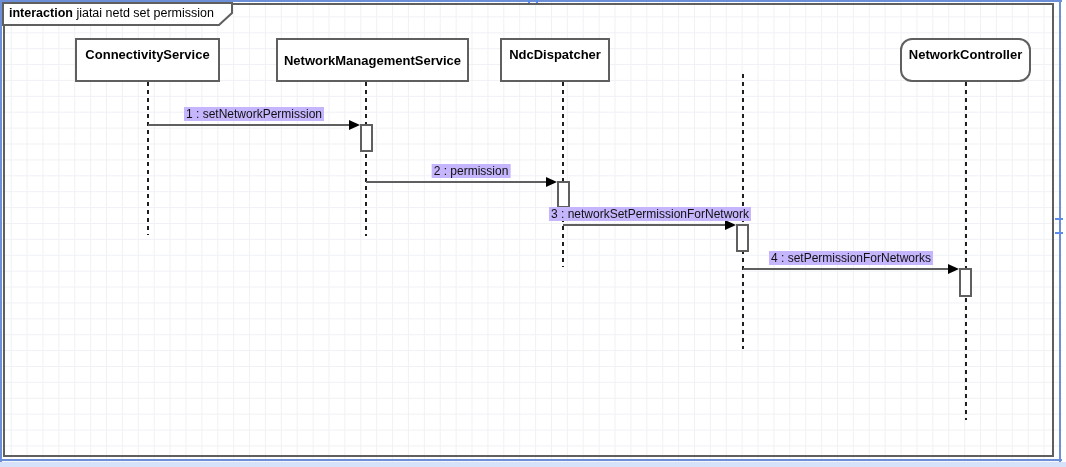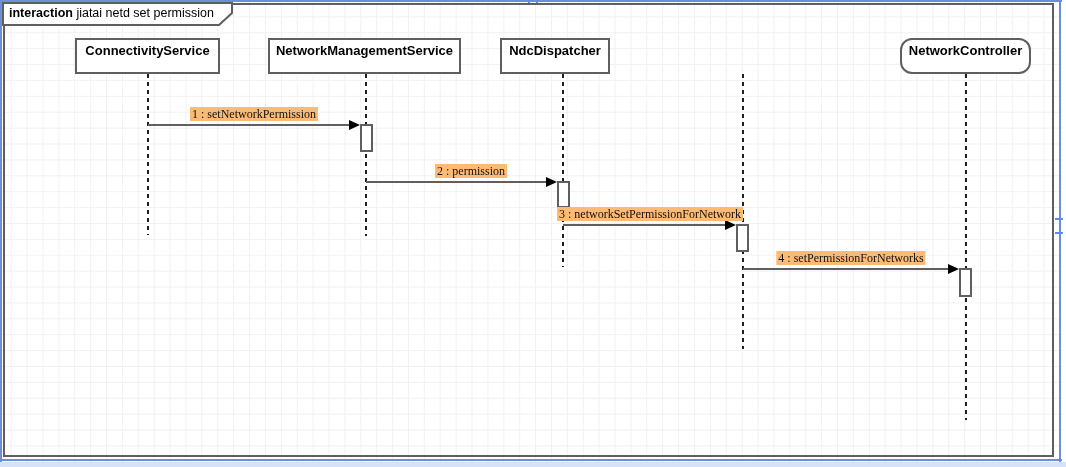--- a/index.html
+++ b/index.html
@@ -23,38 +23,38 @@
 
   
   .frame-rect { position: absolute; left: 3px; top: 3px; width: 1051px; height: 454px;
     border: 2px solid #5f5f5f; background: transparent; }
   .frame-tab-svg { position: absolute; left: 2px; top: 2px; }
   .frame-tab-text { position: absolute; left: 9px; top: 6px; font-size: 12.5px; color: #000;
     white-space: nowrap; line-height: 15px; }
   .frame-tab-text .kw { font-weight: bold; }
 
   
-  .ll-head { position: absolute; top: 38px; height: 36px; background: #ffffff;
+  .ll-head { position: absolute; top: 38px; height: 44px; background: #ffffff;
     border: 2px solid #5f5f5f; display: flex; align-items: center; justify-content: center;
     padding-bottom: 12px; font-weight: bold; font-size: 13px; color: #000; z-index: 3; }
   .ll-line { position: absolute; width: 1.5px; z-index: 1;
     background: repeating-linear-gradient(to bottom, #1f1f1f 0 4px, transparent 4px 8px); }
 
   
   .activation { position: absolute; width: 13px; background: #ffffff;
     border: 2px solid #5f5f5f; z-index: 4; }
 
   
   .msg-line { position: absolute; height: 2px; background: #5f5f5f; z-index: 5; }
   .msg-head { position: absolute; width: 0; height: 0; z-index: 6;
     border-top: 5px solid transparent; border-bottom: 5px solid transparent;
     border-left: 11px solid #000000; }
   .msg-label { position: absolute; transform: translateX(-50%); white-space: nowrap;
-    font-size: 12px; line-height: 14px; color: #111; background: #fdba74;
-    padding: 0 2px; z-index: 7; font-family: Liberation Serif, serif; }
+    font-size: 12px; line-height: 14px; color: #111; background: #c4b5fd;
+    padding: 0 2px; z-index: 7; }
 </style>
 </head>
 <body>
 
 <div class="canvas">
 
   <div class="page"></div>
 
   <div class="blue-line" style="left:0; top:0; width:1062px; height:2px;"></div>
   <div class="blue-line" style="left:0; top:0; width:2px; height:462px;"></div>
@@ -75,21 +75,21 @@
 
   <div class="ll-line" style="left:147px; top:74px; height:161px;"></div>
   <div class="ll-line" style="left:365px; top:74px; height:162px;"></div>
   <div class="ll-line" style="left:562px; top:74px; height:193px;"></div>
   <div class="ll-line" style="left:742px; top:74px; height:275px;"></div>
   <div class="ll-line" style="left:965px; top:74px; height:346px;"></div>
 
   <div class="ll-head" style="left:75px; width:145px;">
     <span>ConnectivityService</span>
   </div>
-  <div class="ll-head" style="left:268px; width:193px;">
+  <div class="ll-head" style="left:276px; width:193px;align-items:flex-end;">
     <span>NetworkManagementService</span>
   </div>
   <div class="ll-head" style="left:500px; width:110px;text-align:center;">
     <span>NdcDispatcher</span>
   </div>
   <div class="ll-head" style="left:900px; width:131px;border-radius:12px;">
     <span>NetworkController</span>
   </div>
 
   <div class="activation" style="left:360px; top:124px; height:28px;"></div>

